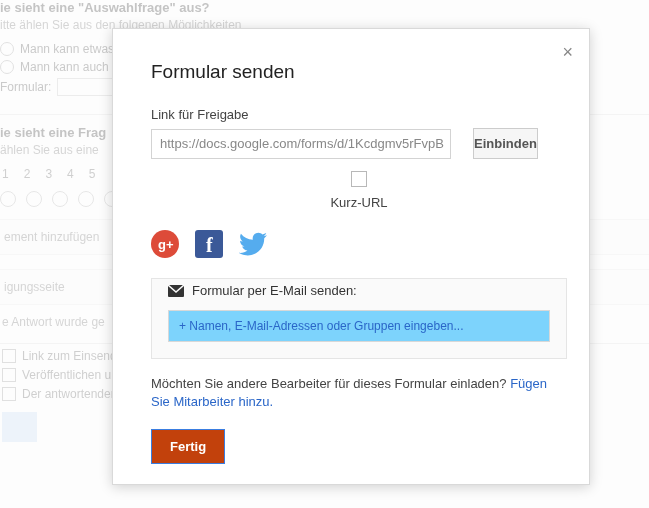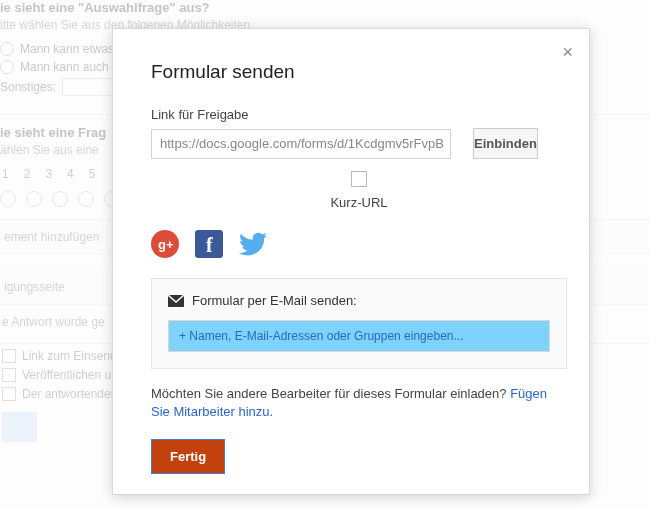--- a/index.html
+++ b/index.html
@@ -117,51 +117,51 @@
   }
   .checkrow { display:flex; align-items:center; gap:8px; margin:12px 0 20px 0;flex-direction:column; }
   .checkrow .cb {
     width:14px;height:14px;border:1px solid #b8b8b8;background:#fff;
   }
   .sharevia { display:flex; align-items:center; gap:16px; margin-bottom:20px; color:#444; font-size:13px;}
   .ico { width:28px; height:28px; display:flex; align-items:center; justify-content:center; }
 
   .emailbox {
     border:1px solid #e5e5e5; background:#fafafa;
-    padding:14px 16px 16px 16px; margin-bottom:16px;
+    padding:4px 16px 16px 16px; margin-bottom:16px;
   }
   .emailbox .hdr { display:flex; align-items:center; gap:8px; font-size:13px; color:#333; margin-bottom:12px;}
   .emailbox .envelope { width:16px;height:12px; }
   .emailbox .addr {
     background:#7dd3fc;border:1px solid #d8d8d8;padding:8px 10px;color:#2a66c8;font-size:12px;cursor:text;
   }
 
   .inviteq { font-size:13px; color:#444; line-height:1.4; margin-bottom:18px;}
   .inviteq a { color:#2a66c8; text-decoration:none; cursor:pointer;}
   .done {
     display:inline-block;background:#c2410c;color:#fff;border:1px solid #3a7de0;
     padding:9px 18px;font-size:13px;font-weight:bold;cursor:pointer;
   }
 </style>
 </head>
 <body>
 
 <div class="bg">
   <p class="qtitle">ie sieht eine "Auswahlfrage" aus?</p>
-  <p class="qhelp">itte wählen Sie aus den folgenen Möglichkeiten</p>
+  <p class="qhelp">itte ählen Sie aus den folgenen Möglichkeiten</p>
   <div class="opt">
       <span class="radio"></span>
       <span>Mann kann etwas</span>
     </div>
   <div class="opt">
       <span class="radio"></span>
       <span>Mann kann auch n</span>
     </div>
   <div class="opt">
-      <span>Sonstiges:</span> 
+      <span>Formular:</span> 
       <span class="txtfield"></span>
     </div>
 
   <div class="hr"></div>
   <p class="qtitle">ie sieht eine Frag</p>
   <p class="qhelp" style="text-decoration:none">ählen Sie aus eine</p>
   <div class="scale">
     <span>1</span>
     <span>2</span>
     <span>3</span>

